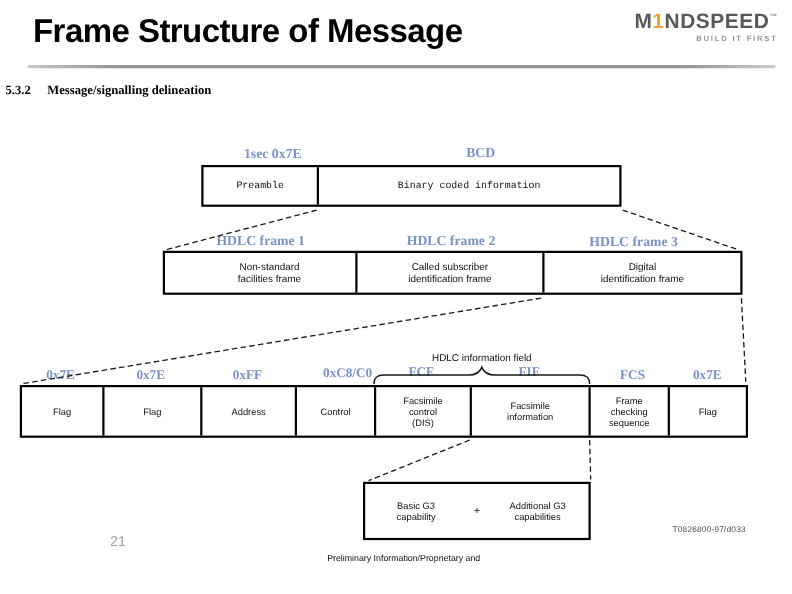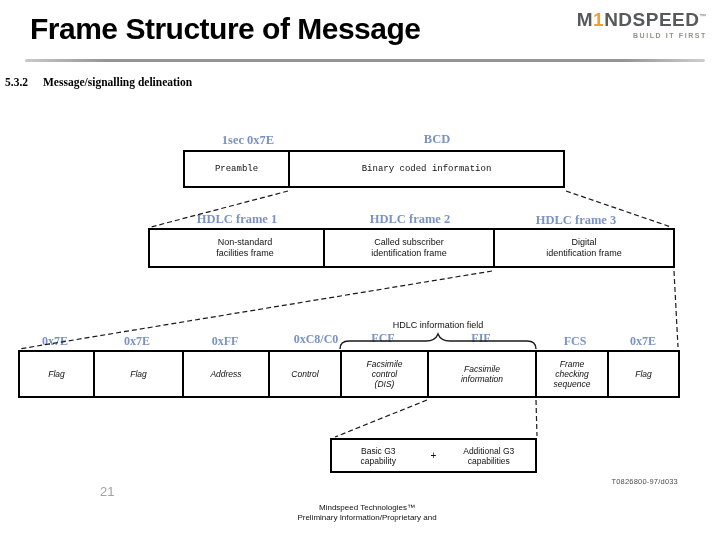--- a/index.html
+++ b/index.html
@@ -41,38 +41,38 @@
   .frame-row {
     position:absolute; display:flex; border:2px solid #000; background:#fff;
   }
   .cell {
     border-right:2px solid #000; display:flex; align-items:center;
     justify-content:center; text-align:center; white-space:pre-line;
     color:#111; line-height:11px;
   }
   .cell:last-child { border-right:none; }
   .f9  { font-size:9px; }
-  .f85 { font-size:8.5px; line-height:10px;font-style:italic; }
+  .f85 { font-size:8.5px; line-height:10px; }
 
   
   .blab {
     position:absolute; font-family:"Liberation Serif", serif; font-weight:bold;
     color:#7a92c4; font-size:12px; transform:translateX(-50%);
     white-space:nowrap; text-align:center;
   }
   .blab-lg { font-size:12.5px; }
 
   .hdlc-info {
     left:438px; top:320px; transform:translateX(-50%); font-size:9px;
     color:#111; white-space:nowrap;
   }
 
   
   .g3box {
-    left:330px; top:438px; width:207px; height:35px; border:2px solid #000;
+    left:330px; top:438px; width:207px; height:53px; border:2px solid #000;
     background:#fff; display:flex; align-items:center; font-size:8.5px;
     line-height:10px; color:#111; text-align:center;justify-content:flex-end;
   }
   .g3box .part { flex:1; white-space:pre-line; }
   .g3box .plus { width:18px; font-size:10px; }
 
   .refnum {
     right:42px; top:477px; font-size:7.5px; color:#4d4d4d;
     letter-spacing:0.2px; white-space:nowrap;
   }
@@ -171,17 +171,16 @@
       <line x1="674" y1="271" x2="678" y2="347"></line>
       <line x1="427" y1="400" x2="335" y2="437"></line>
       <line x1="536" y1="400" x2="537" y2="436"></line>
     </g>
     <path d="M 340 349 C 340 343 343 341 349 341 L 426 341 C 432 341 436 339 438 334
              C 440 339 444 341 450 341 L 527 341 C 533 341 536 343 536 349" stroke="#1a1a1a" stroke-width="1.4" fill="none"></path>
   </svg>
 
   <div class="abs pagenum">21</div>
   <div class="abs footer">
-    <div>Mindspeed Technologies™</div>
     <div>Preliminary Information/Proprietary and</div>
   </div>
 
 </div>
 
 </body></html>

